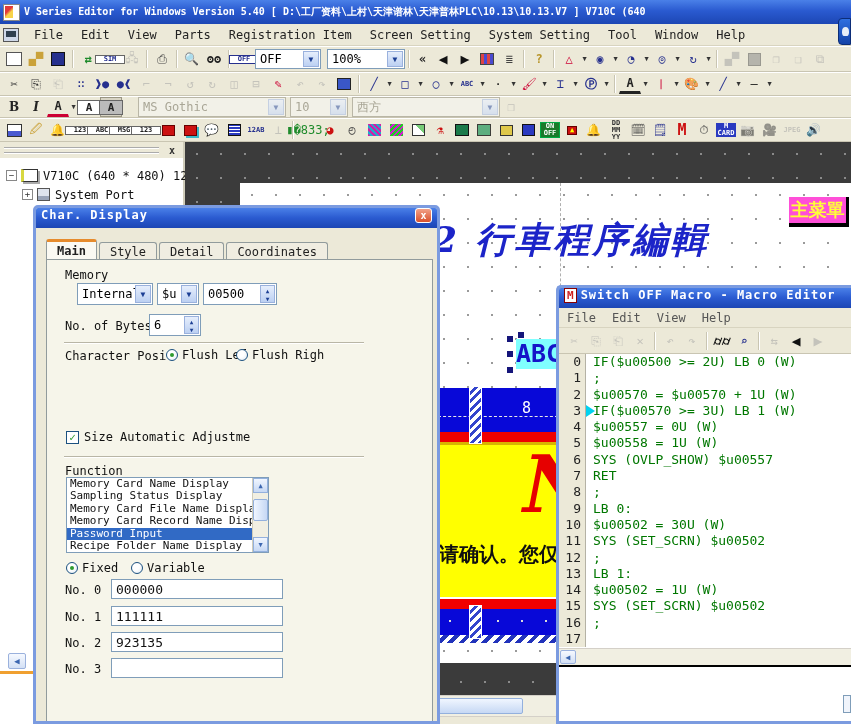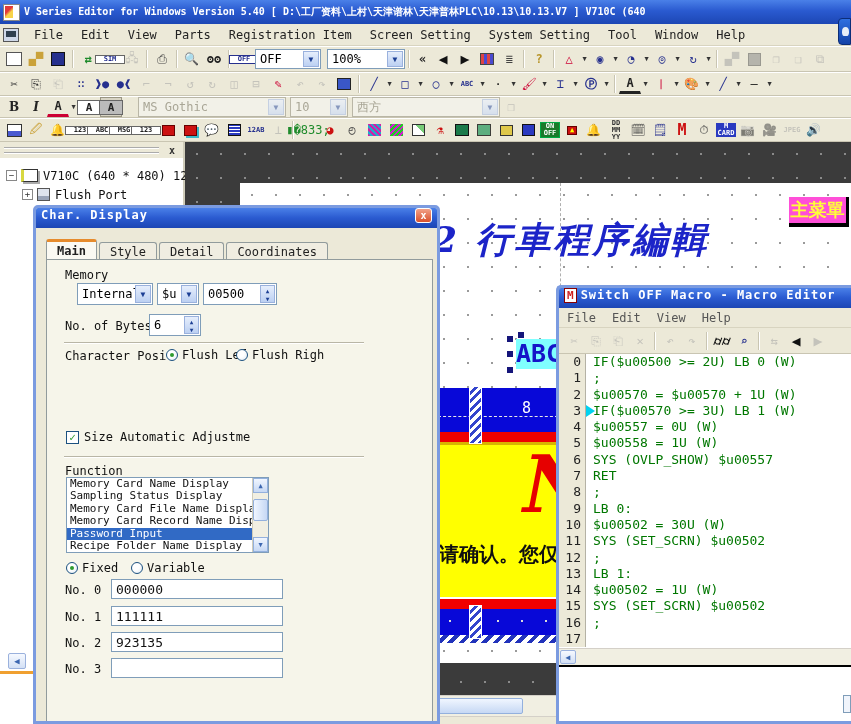--- a/index.html
+++ b/index.html
@@ -440,21 +440,21 @@
     </div>
     <div class="tree">
       <div class="tnode">
         <span class="pm">−</span>
         <span class="nico"></span>
         <span>V710C (640 * 480) 128-</span>
       </div>
       <div class="tnode" style="padding-left:16px">
         <span class="pm">+</span>
         <span class="nico2"></span>
-        <span>Flush Port</span>
+        <span>System Port</span>
       </div>
     </div>
     <span class="lp-scrollbtn">◀</span>
     <span class="lp-orange"></span>
   </div>
 
   <div class="canvas">
     <div class="screen">
       <span class="centerline"></span>
       <div class="scr-heading">2 行車程序編輯</div>

